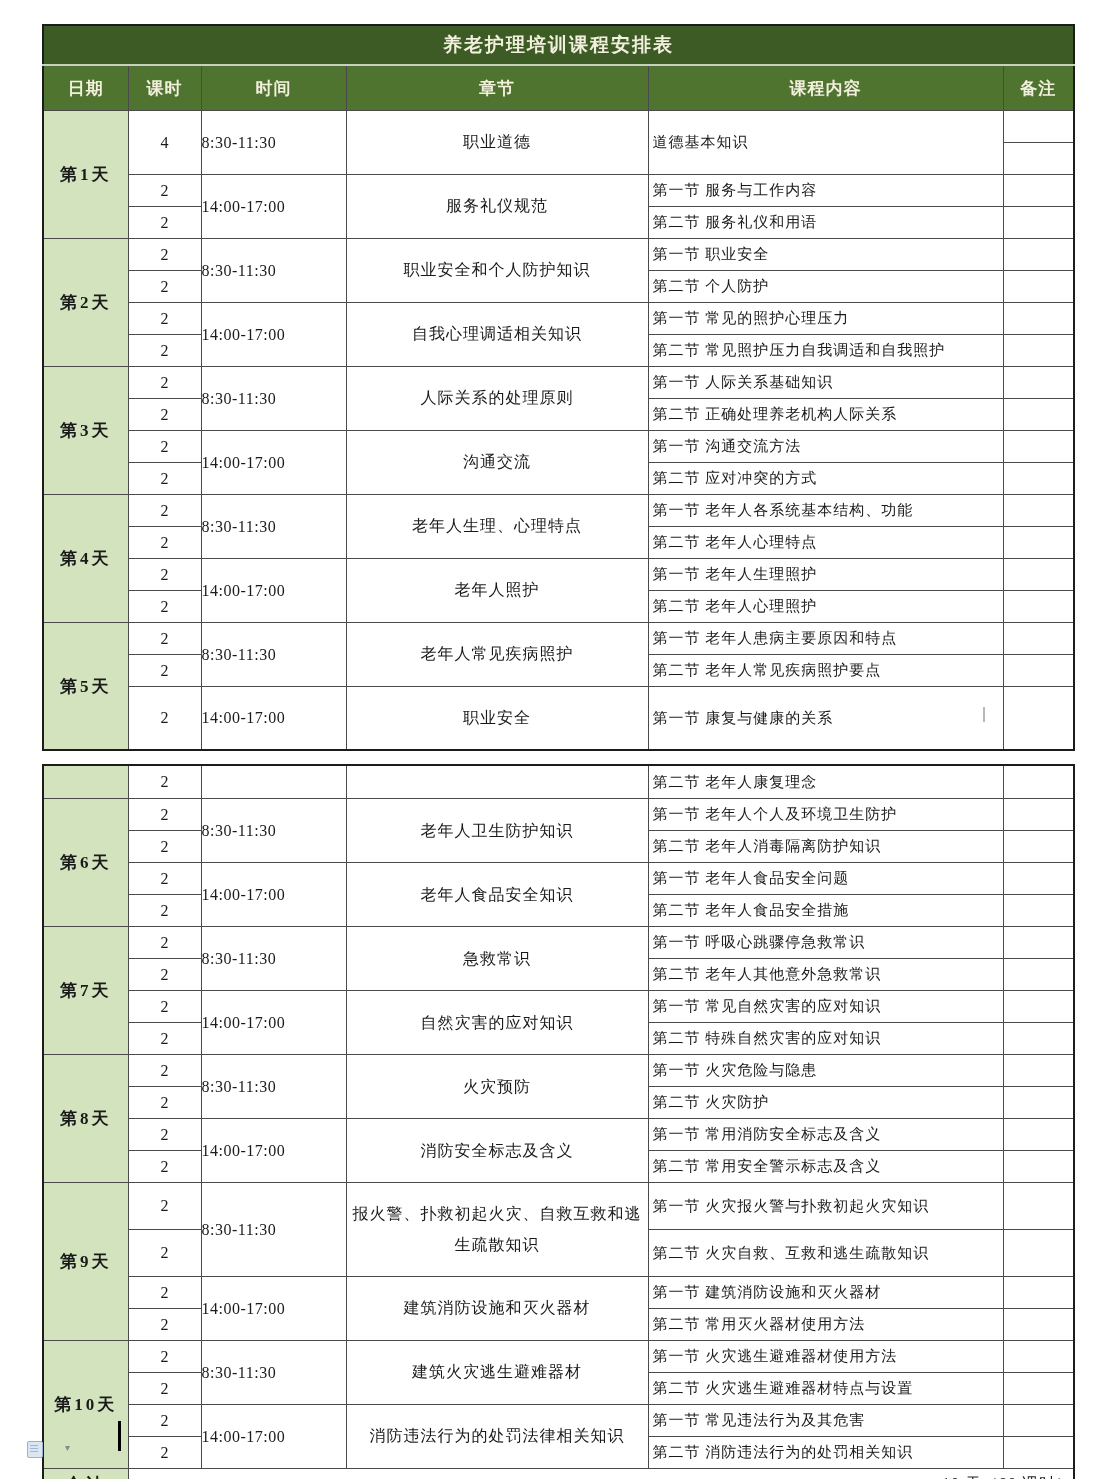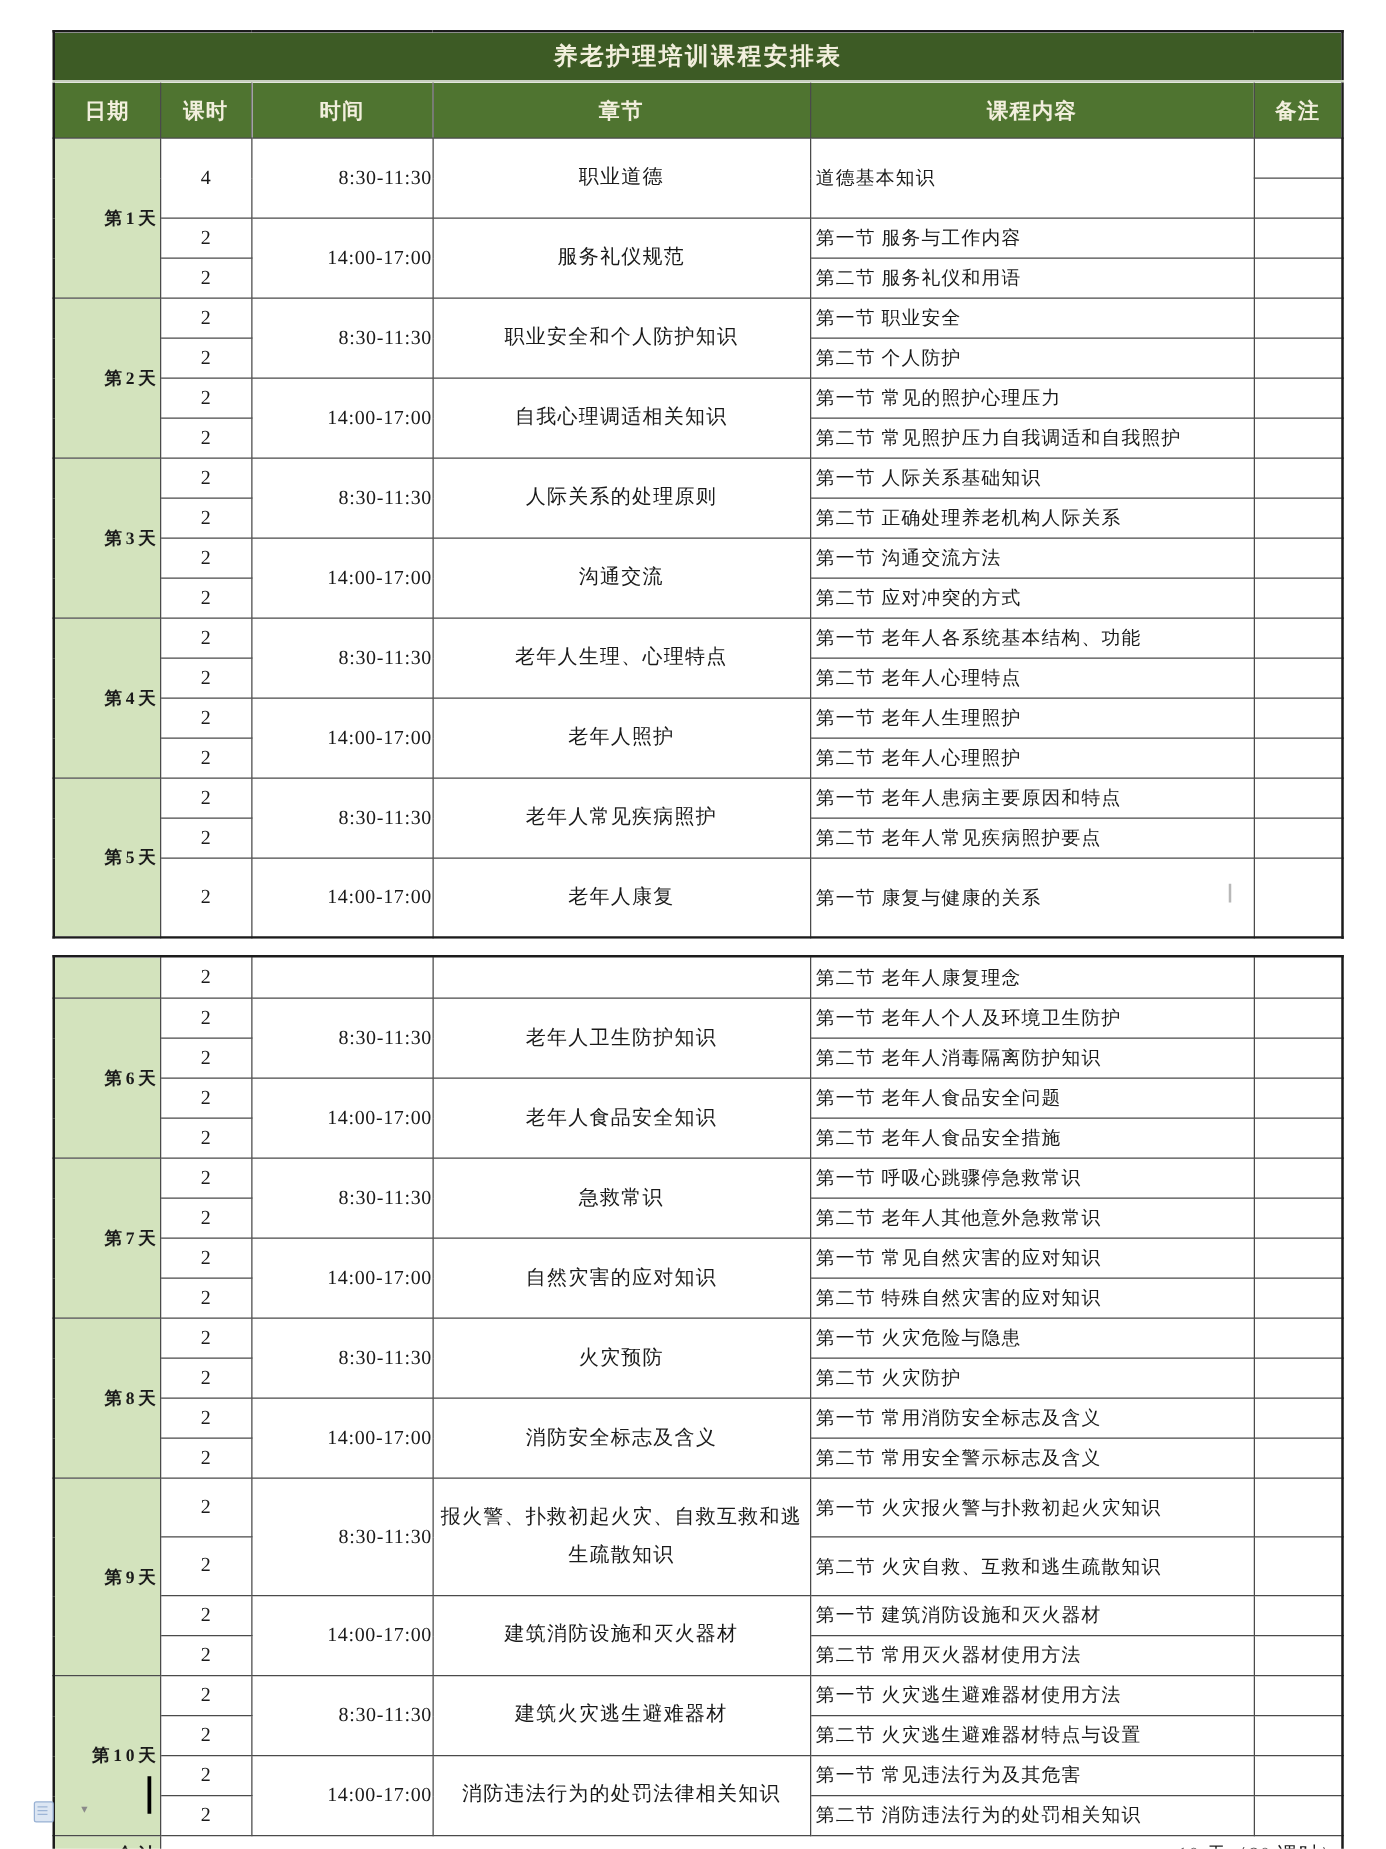--- a/index.html
+++ b/index.html
@@ -24,25 +24,25 @@
     font-size:19px;font-weight:bold;letter-spacing:2px;
     height:38px;text-align:center;
     border-bottom:2px solid #c7cfbe;
   }
   .header-row th{
     background:#4f7430;color:#f2efdd;
     font-size:17px;font-weight:bold;letter-spacing:1px;
     height:44px;text-align:center;
   }
   .date-cell{
-    background:#d3e3bd;font-weight:bold;font-size:14px;
-    text-align:right;letter-spacing:3px;
+    background:#d3e3bd;font-weight:bold;font-size:17px;
+    text-align:center;letter-spacing:3px;
   }
   .hours-cell{font-size:16px;text-align:center;}
-  .time-cell{font-size:16px;text-align:right;letter-spacing:0.5px;margin-top:34px;}
+  .time-cell{font-size:16px;text-align:left;letter-spacing:0.5px;margin-top:34px;}
   .chapter-cell{font-size:16px;text-align:center;letter-spacing:1px;padding:16px 6px;line-height:1.9;}
   .content-cell{font-size:15px;text-align:left;padding:2px 4px 2px 4px;letter-spacing:1px;}
   .remark-cell{background:#ffffff;}
   .total-value{font-size:16px;text-align:right;letter-spacing:1px;}
   .page-gap{height:13px;background:#ffffff;}
   
   .paste-btn{position:absolute;left:27px;top:1441px;width:56px;height:18px;}
   .paste-page{
     position:absolute;left:0;top:0;width:14px;height:15px;
     background:#dce6f3;border:1px solid #98b1d4;border-radius:2px;
@@ -195,21 +195,21 @@
           <td class="remark-cell"></td>
         </tr>
         <tr class="row">
           <td class="hours-cell">2</td>
           <td class="content-cell">第二节 老年人常见疾病照护要点</td>
           <td class="remark-cell"></td>
         </tr>
         <tr class="row">
           <td class="hours-cell">2</td>
           <td class="time-cell">14:00-17:00</td>
-          <td class="chapter-cell">老年人康复</td>
+          <td class="chapter-cell">职业安全</td>
           <td class="content-cell">第一节 康复与健康的关系</td>
           <td class="remark-cell"></td>
         </tr>
       </tbody>
   </table>
 
   <div class="page-gap"></div>
 
   <table>
     <colgroup>

